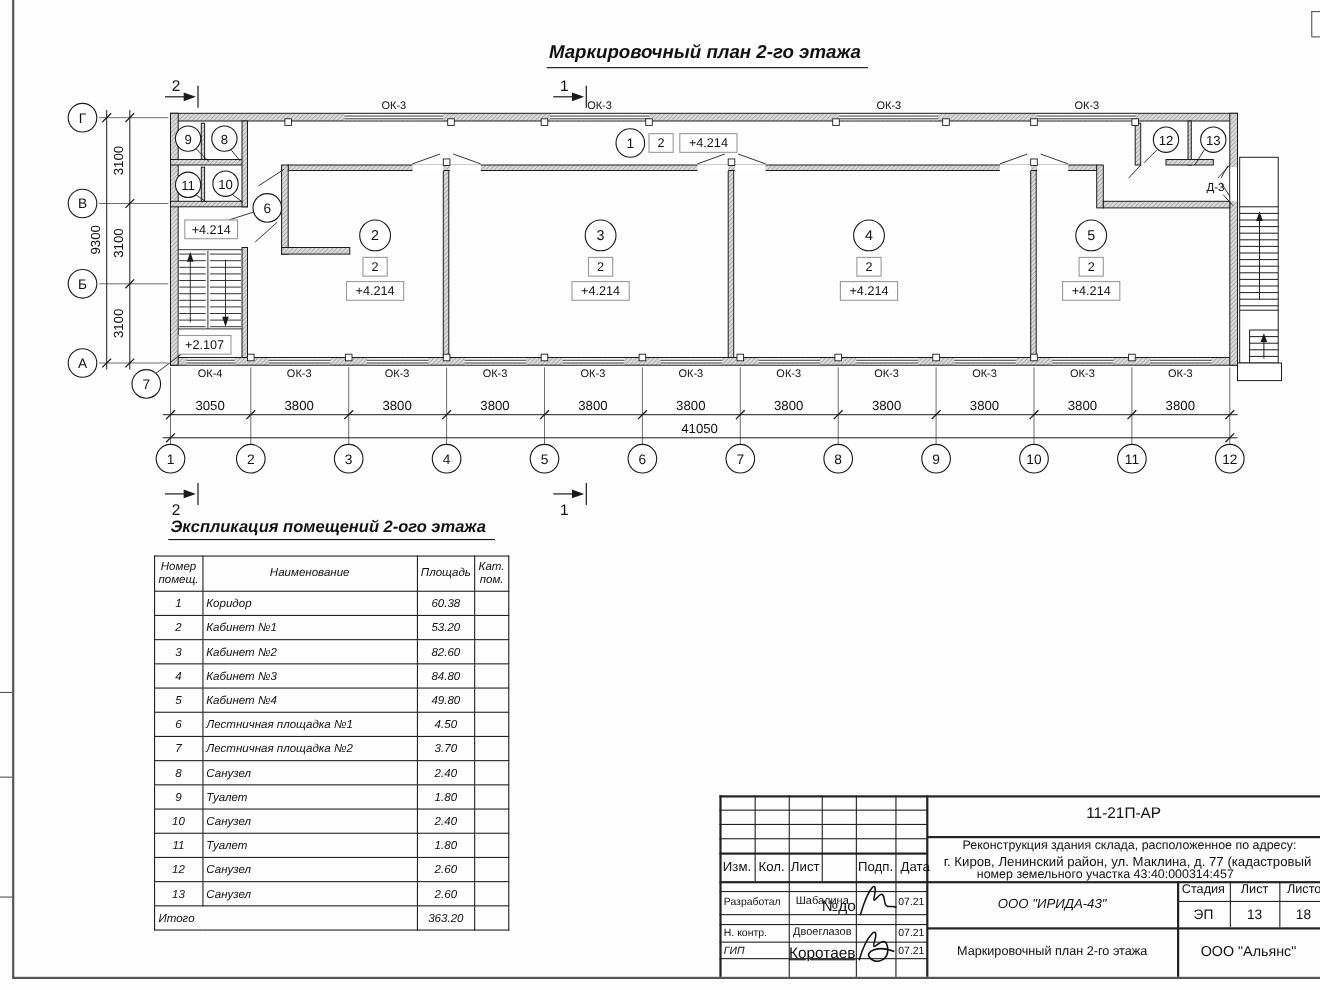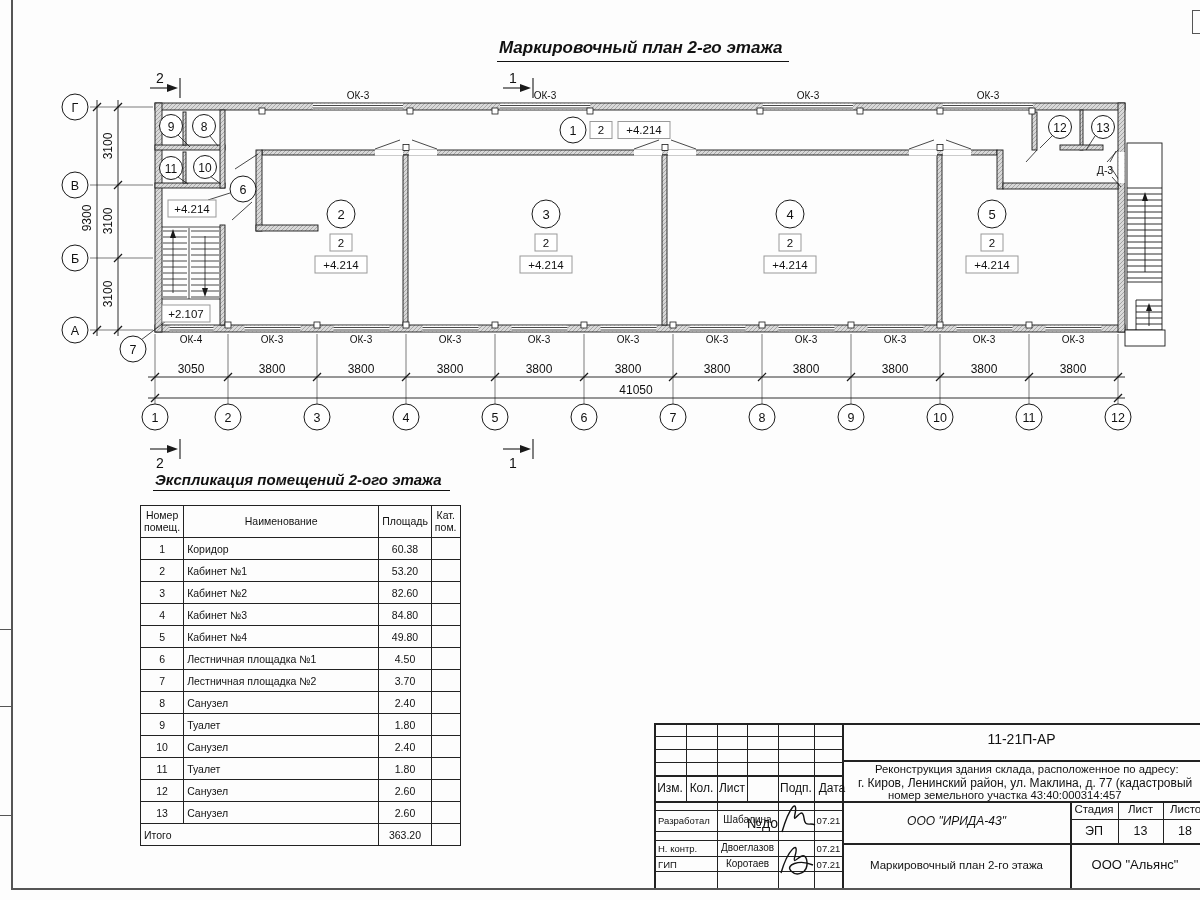--- a/index.html
+++ b/index.html
@@ -9,21 +9,21 @@
   .abs{position:absolute;}
   .ln{position:absolute;background:#222;}
   .lng{position:absolute;background:#555;}
   
   #plan-title{position:absolute;left:497px;top:38px;font-size:17px;font-style:italic;font-weight:bold;
               border-bottom:1.6px solid #111;padding:0 6px 3px 2px;white-space:nowrap;}
   #expl-title{position:absolute;left:153px;top:471px;font-size:15px;font-style:italic;font-weight:bold;
               border-bottom:1.4px solid #111;padding:0 8px 2px 2px;white-space:nowrap;}
   
   #expl{position:absolute;left:140px;top:505px;border-collapse:collapse;table-layout:fixed;}
-  #expl td{border:1.2px solid #222;font-size:10.5px;padding:0 3px;height:21px;overflow:hidden;white-space:nowrap;}
+  #expl td{border:1.2px solid #222;font-size:10.5px;padding:0 3px;height:21px;overflow:hidden;white-space:nowrap;font-style:italic;}
   #expl td.c{text-align:center;}
   #expl td.r{text-align:left;padding-right:5px;}
   #expl tr.hd td{height:31px;text-align:center;font-size:10.5px;line-height:1.1;white-space:normal;}
   
   .tb{position:absolute;overflow:hidden;white-space:nowrap;}
   .ctr{text-align:center;}
 </style>
 </head>
 <body>
 
@@ -616,22 +616,22 @@
   <div class="tb ctr" style="left:747px;top:815px;width:31px;font-size:14px;">№док.</div>
   <div class="tb ctr" style="left:778px;top:781px;width:36px;font-size:12px;">Подп.</div>
   <div class="tb ctr" style="left:814px;top:781px;width:36px;font-size:12px;">Дата</div>
 
   <div class="tb" style="left:658px;top:815px;width:58px;font-size:9.5px;">Разработал</div>
   <div class="tb ctr" style="left:717px;top:814px;width:61px;font-size:10px;">Шабалина</div>
   <div class="tb ctr" style="left:814px;top:815px;width:29px;font-size:9.5px;">07.21</div>
   <div class="tb" style="left:658px;top:843px;width:58px;font-size:9.5px;">Н. контр.</div>
   <div class="tb ctr" style="left:717px;top:842px;width:61px;font-size:10px;">Двоеглазов</div>
   <div class="tb ctr" style="left:814px;top:843px;width:29px;font-size:9.5px;">07.21</div>
-  <div class="tb" style="left:658px;top:859px;width:58px;font-size:9.5px;">ГИП</div>
-  <div class="tb ctr" style="left:717px;top:858px;width:61px;font-size:10px;">Коротаев</div>
+  <div class="tb" style="left:658px;top:859px;width:58px;font-size:9.5px;font-style:italic;">ГИП</div>
+  <div class="tb ctr" style="left:717px;top:858px;width:61px;font-size:14px;text-decoration:underline;">Коротаев</div>
   <div class="tb ctr" style="left:814px;top:859px;width:29px;font-size:9.5px;">07.21</div>
 
   <svg class="abs" style="left:777px;top:797px;" width="40" height="42" viewBox="0 0 40 42">
     <path d="M5,35 C13,8 21,2 18,17 C15,31 25,6 27,21 C28,31 33,25 38,28" fill="none" stroke="#111" stroke-width="1.4"></path>
   </svg>
   <svg class="abs" style="left:777px;top:835px;" width="40" height="44" viewBox="0 0 40 44">
     <path d="M4,38 C11,14 23,4 18,21 C14,35 28,10 30,27 C31,38 20,42 14,36 C8,30 22,24 36,30" fill="none" stroke="#111" stroke-width="1.4"></path>
   </svg>
 
   <div class="tb ctr" style="left:843px;top:814px;width:227px;font-size:12px;font-style:italic;">ООО "ИРИДА-43"</div>

